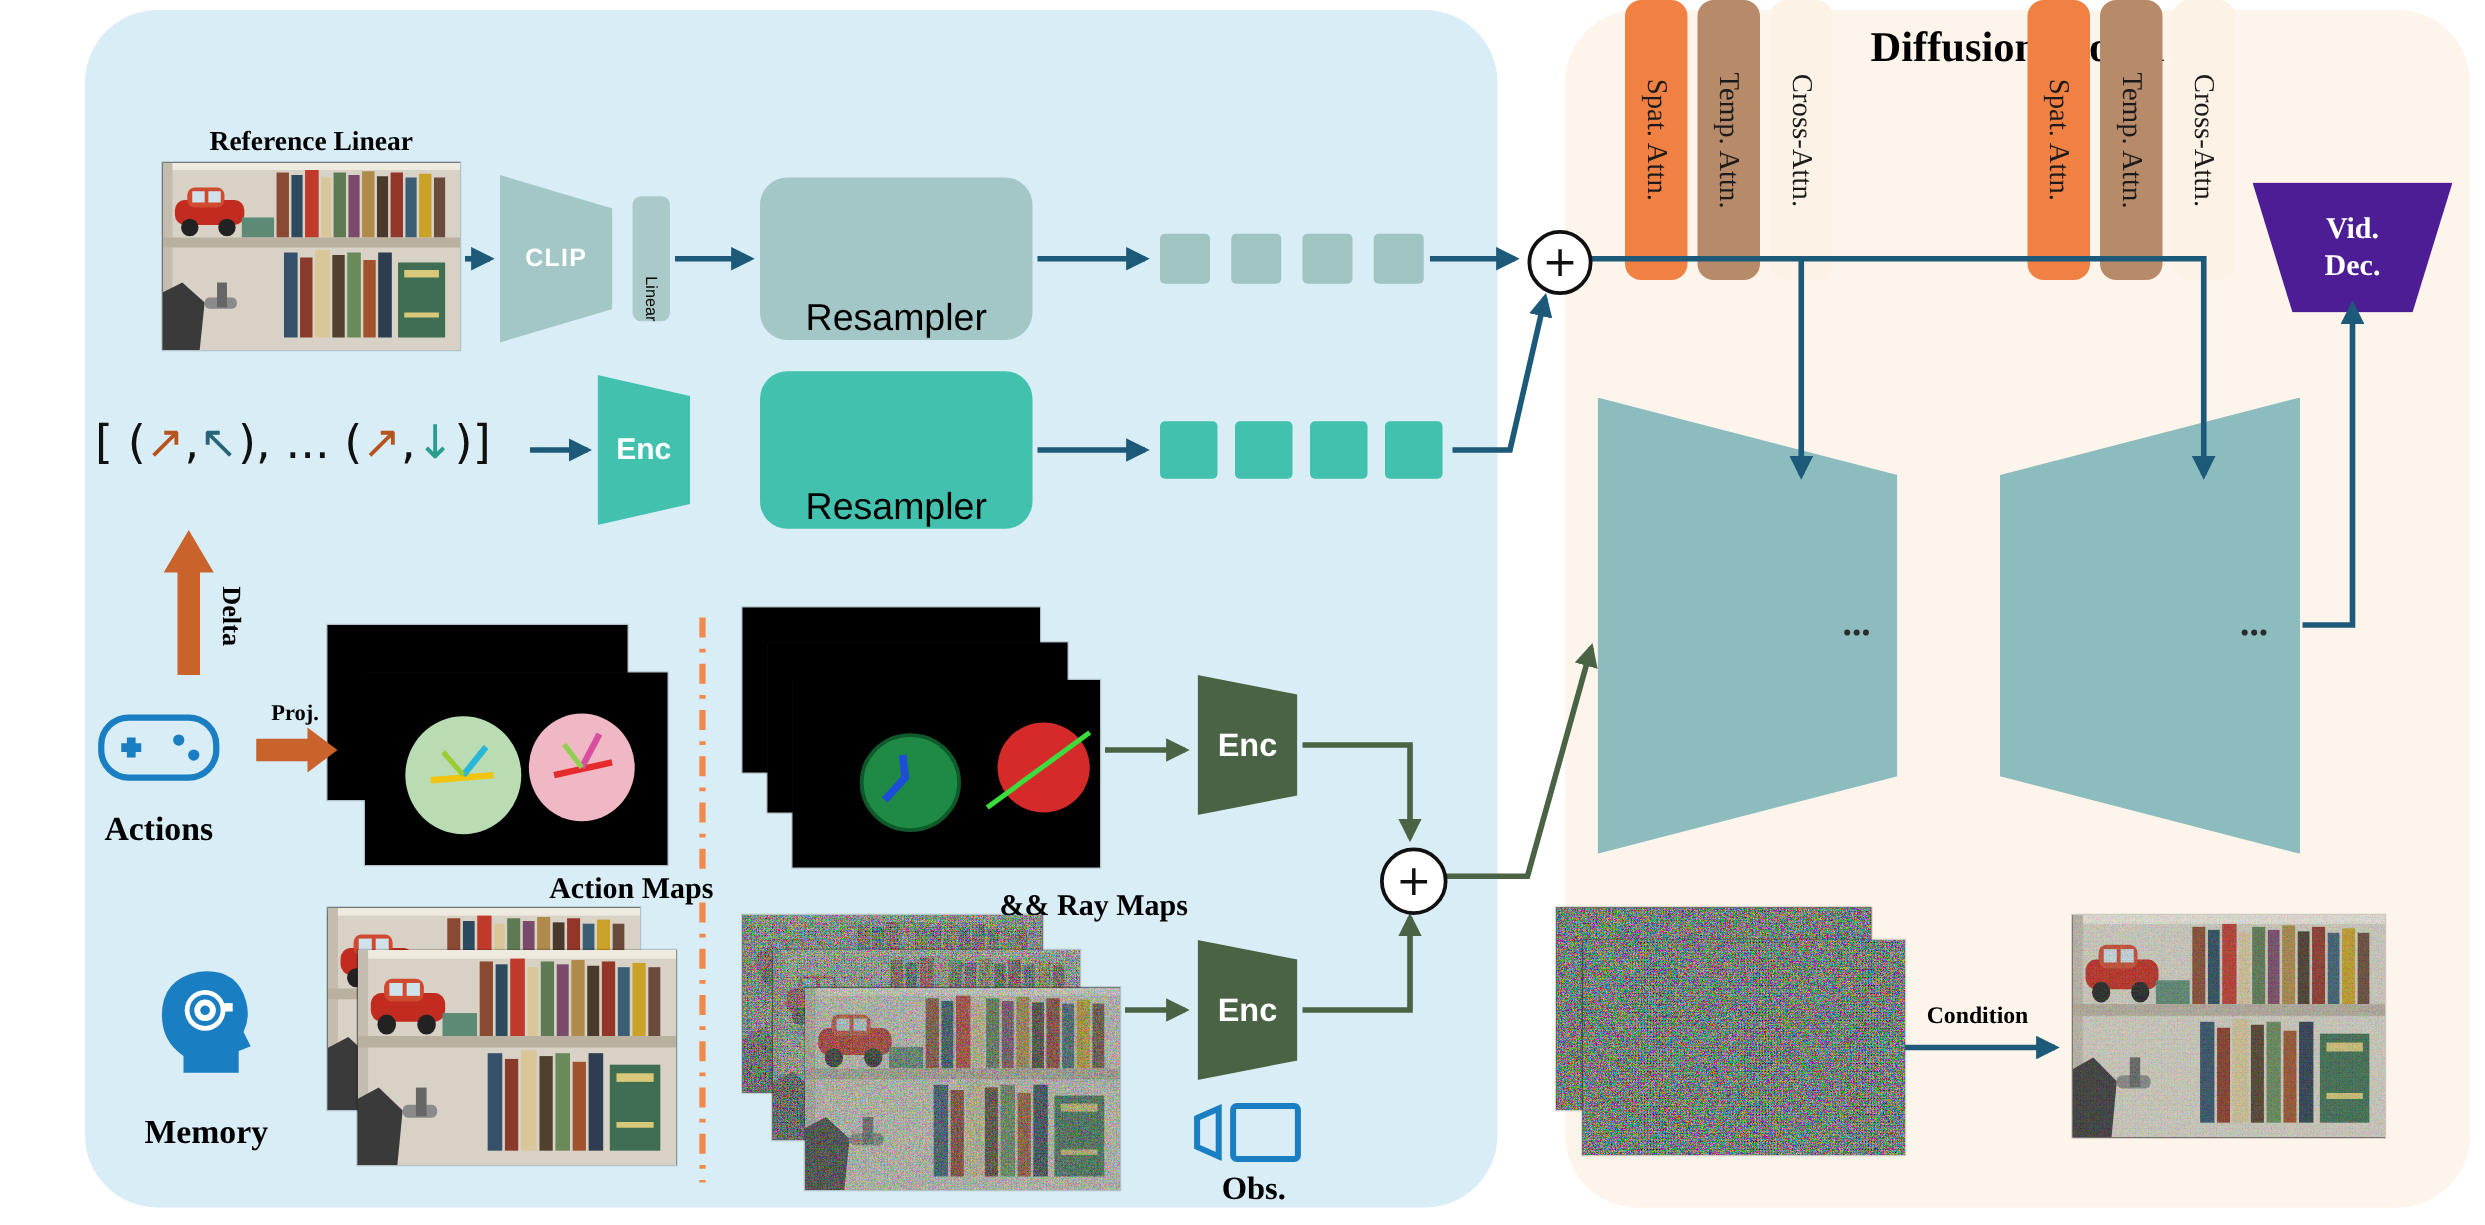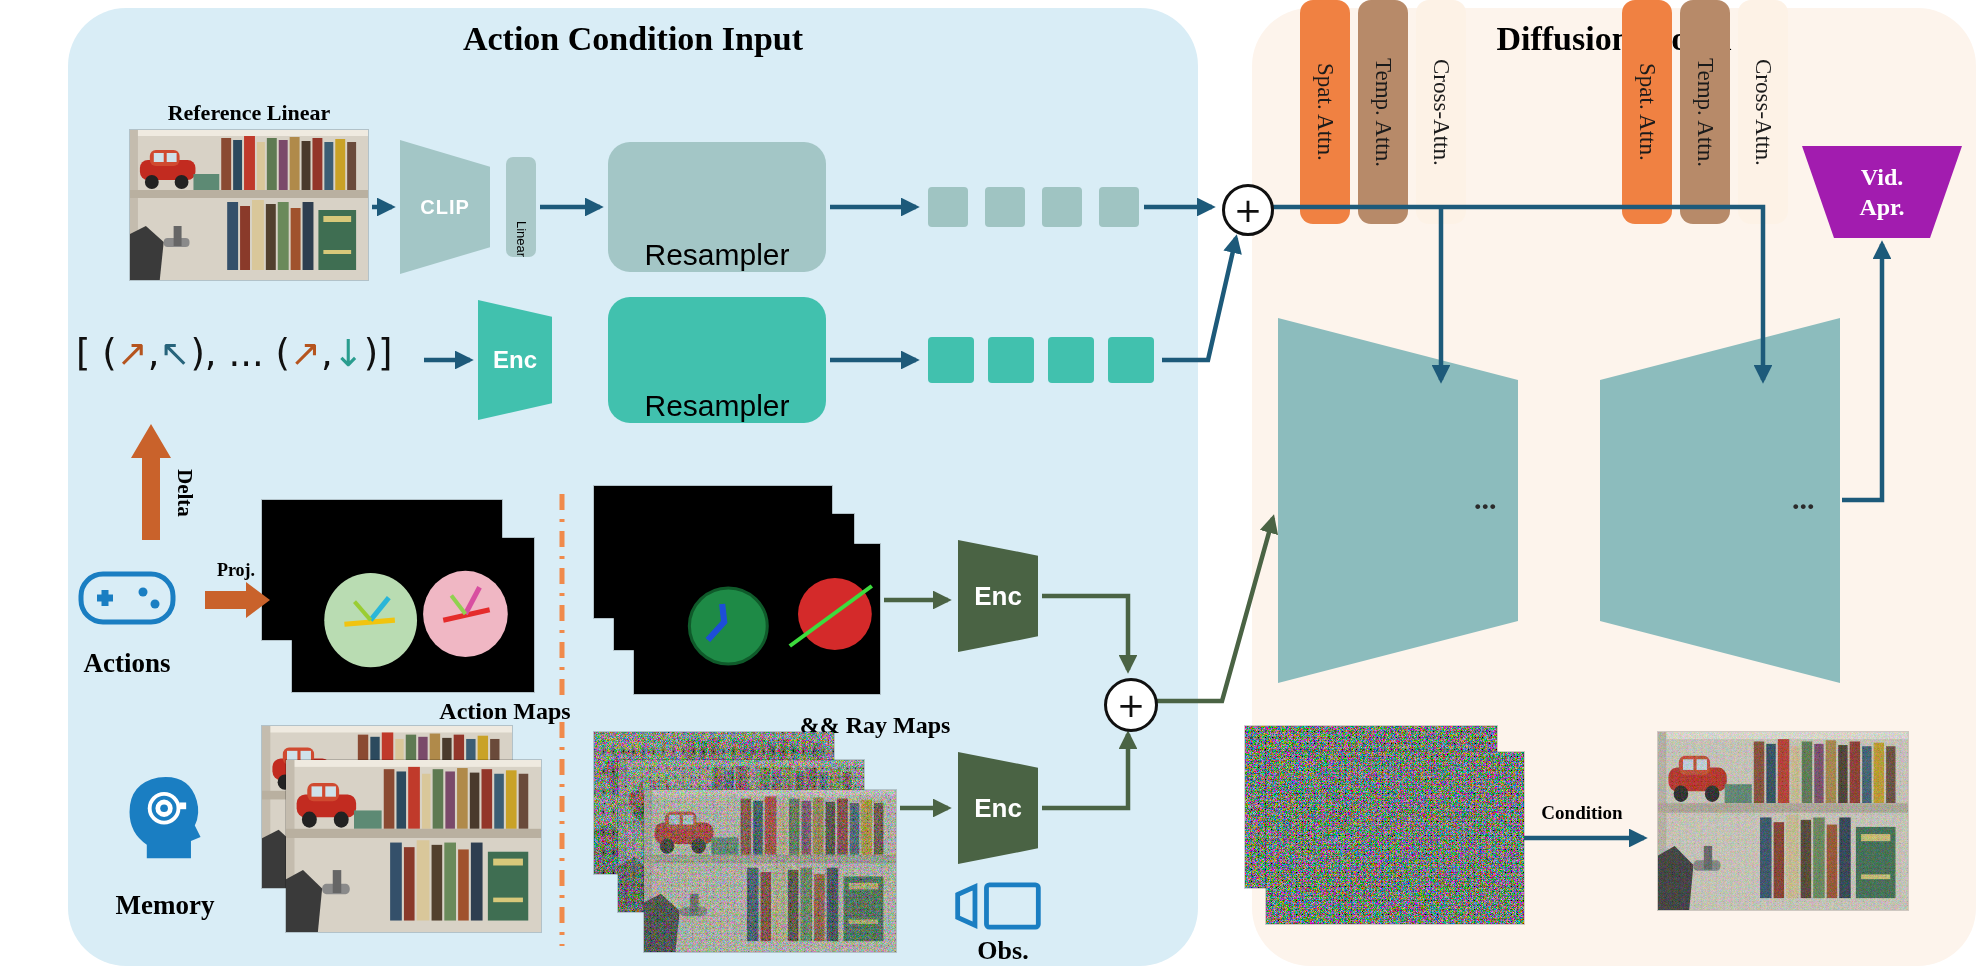--- a/index.html
+++ b/index.html
@@ -115,21 +115,20 @@
         <polyline points="72,96 88,78 86,60" fill="none" stroke="#1d4ed8" stroke-width="6"></polyline>
         <circle cx="196" cy="70" r="36" fill="#d42a2a"></circle>
         <line x1="152" y1="102" x2="232" y2="42" stroke="#3ddc3d" stroke-width="4"></line>
       </symbol>
     </defs>
   </svg>
 
   <div id="leftPanel" class="panel"></div>
   <div id="rightPanel" class="panel"></div>
 
-  <div class="panel-title serif" style="left:68px;top:20px;width:1130px;">Action Condition Input</div>
   <div class="panel-title serif" style="left:1252px;top:20px;width:724px;">Diffusion Model</div>
 
   <div class="abs serif" style="left:130px;top:100px;width:238px;text-align:center;font-size:22px;">Reference Linear</div>
   <div class="photo" style="left:130px;top:130px;width:238px;height:150px;">
     <svg viewBox="0 0 240 150" preserveAspectRatio="none">
         <use href="#scene"></use>
       </svg>
   </div>
   <div class="trap" style="left:400px;top:140px;width:90px;height:134px;background:#a3c6c6;clip-path:polygon(0 0,100% 20%,100% 80%,0 100%);font-size:20px;letter-spacing:1px;">
     <span>CLIP</span>
@@ -285,23 +284,23 @@
       <span class="txt">Spat. Attn.</span>
     </div>
   <div class="attn" style="left:1680px;background:#b78a69;">
       <span class="txt">Temp. Attn.</span>
     </div>
   <div class="attn" style="left:1738px;background:#fdf2e6;">
       <span class="txt">Cross-Attn.</span>
     </div>
   <div class="ellipsis" style="left:1792px;top:482px;">...</div>
 
-  <div class="trap serif" style="left:1802px;top:146px;width:160px;height:92px;background:#a21caf;clip-path:polygon(0 0,100% 0,80% 100%,20% 100%);font-size:24px;flex-direction:column;line-height:1.25;color:#fff;">
+  <div class="trap serif" style="left:1802px;top:146px;width:160px;height:104px;background:#4c1d95;clip-path:polygon(0 0,100% 0,80% 100%,20% 100%);font-size:24px;flex-direction:column;line-height:1.25;color:#fff;">
     <span>Vid.</span>
-    <span>Apr.</span>
+    <span>Dec.</span>
   </div>
 
   <div class="photo" style="left:1245px;top:726px;width:252px;height:162px;">
     <svg viewBox="0 0 240 150" preserveAspectRatio="none">
         <rect width="240" height="150" fill="#888" filter="url(#noiseF)"></rect>
       </svg>
   </div>
   <div class="photo z3" style="left:1266px;top:752px;width:258px;height:172px;">
     <svg viewBox="0 0 240 150" preserveAspectRatio="none">
         <rect width="240" height="150" fill="#999" filter="url(#noiseF)"></rect>

